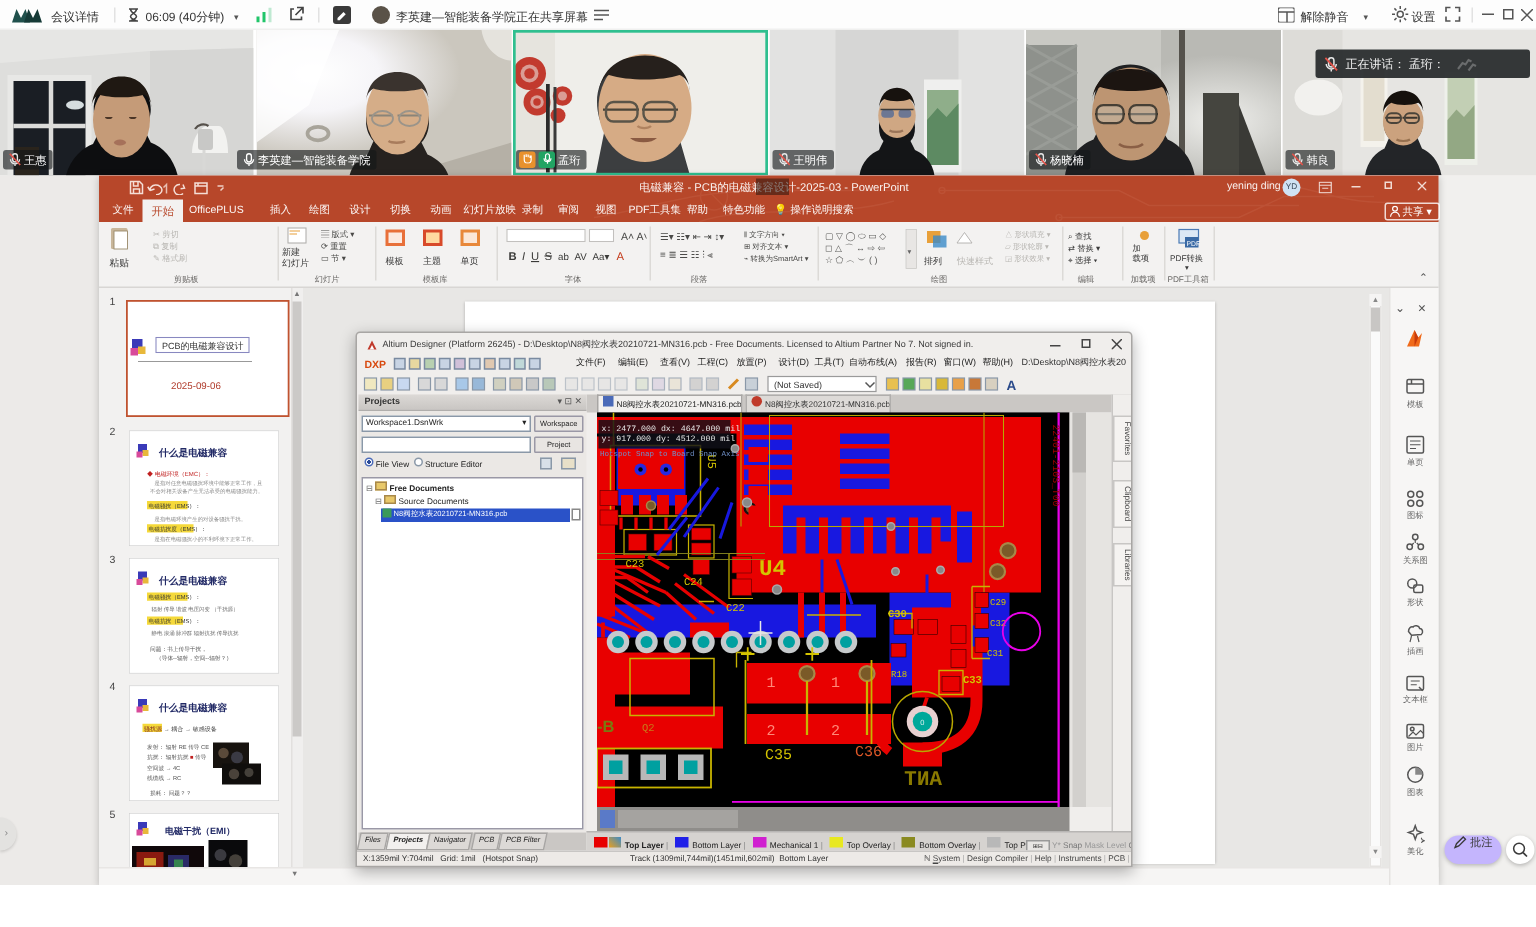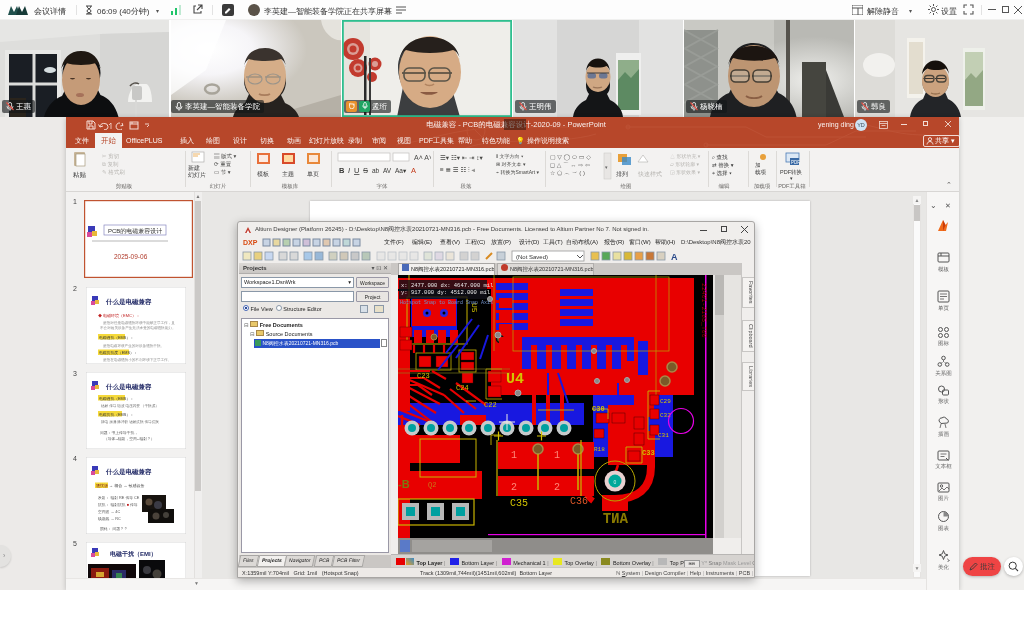--- a/index.html
+++ b/index.html
@@ -199,21 +199,21 @@
   <rect x="81.5" y="55.5" width="9.5" height="6.5" rx="3" fill="none" stroke="#4a443a" stroke-width="1.3"></rect>
   <path d="M76 73c2 1.3 7 1.3 9 0" stroke="#96704f" stroke-width="1.4" fill="none"></path>
  </svg>
 
  <div class="tag" style="left:2px;top:80px">
   <svg width="8" height="9" viewBox="0 0 8 9">
           <path d="M4 0.5a1.6 1.6 0 0 1 1.6 1.6v2.3a1.6 1.6 0 0 1-3.2 0V2.1A1.6 1.6 0 0 1 4 .5zM1 4.2a3 3 0 0 0 6 0M4 7.2v1.5" stroke="#e8e8e8" stroke-width=".9" fill="none"></path>
           <path d="M0.5 0.5L7.5 8" stroke="#e25349" stroke-width="1.1"></path>
         </svg>
   王惠</div>
- <div class="tag" style="left:171px;top:80px">
+ <div class="tag" style="left:158px;top:80px">
   <svg width="8" height="9" viewBox="0 0 8 9">
           <path d="M4 0.5a1.6 1.6 0 0 1 1.6 1.6v2.3a1.6 1.6 0 0 1-3.2 0V2.1A1.6 1.6 0 0 1 4 .5zM1 4.2a3 3 0 0 0 6 0M4 7.2v1.5" stroke="#fff" stroke-width=".9" fill="none"></path>
         </svg>
   李英建—智能装备学院</div>
  <div class="tag" style="left:344px;top:80px;padding-left:2px">
   <span style="display:inline-block;width:11px;height:11px;background:#e8912d;border-radius:2px;text-align:center;line-height:11px"><svg width="7" height="7" viewBox="0 0 7 7">
             <path d="M1.5 3V1.2M2.8 2.7V0.8M4.1 2.9V1M5.4 3.4V1.6M1.5 3v1.5a2.3 2.3 0 0 0 4.6 0V1.6" stroke="#fff" stroke-width=".8" fill="none"></path>
           </svg></span>
   <span style="display:inline-block;width:11px;height:11px;background:#21a463;border-radius:2px;text-align:center"><svg width="6" height="8" viewBox="0 0 6 8">
             <path d="M3 0.5a1.3 1.3 0 0 1 1.3 1.3v1.9a1.3 1.3 0 0 1-2.6 0V1.8A1.3 1.3 0 0 1 3 .5zM0.7 3.5a2.3 2.3 0 0 0 4.6 0M3 5.8v1.4" stroke="#fff" stroke-width=".8" fill="none"></path>
@@ -231,20 +231,31 @@
           <path d="M0.5 0.5L7.5 8" stroke="#e25349" stroke-width="1.1"></path>
         </svg>
   杨晓楠</div>
  <div class="tag" style="left:857px;top:80px">
   <svg width="8" height="9" viewBox="0 0 8 9">
           <path d="M4 0.5a1.6 1.6 0 0 1 1.6 1.6v2.3a1.6 1.6 0 0 1-3.2 0V2.1A1.6 1.6 0 0 1 4 .5zM1 4.2a3 3 0 0 0 6 0M4 7.2v1.5" stroke="#e8e8e8" stroke-width=".9" fill="none"></path>
           <path d="M0.5 0.5L7.5 8" stroke="#e25349" stroke-width="1.1"></path>
         </svg>
   韩良</div>
 
+ <div class="abs" style="left:877px;top:13px;width:143px;height:19px;background:rgba(32,35,38,.9);border-radius:2px;display:flex;align-items:center;padding:0 6px;gap:5px">
+  <svg width="9" height="10" viewBox="0 0 8 9">
+          <path d="M4 0.5a1.6 1.6 0 0 1 1.6 1.6v2.3a1.6 1.6 0 0 1-3.2 0V2.1A1.6 1.6 0 0 1 4 .5zM1 4.2a3 3 0 0 0 6 0M4 7.2v1.5" stroke="#e8e8e8" stroke-width=".9" fill="none"></path>
+          <path d="M0.5 0.5L7.5 8" stroke="#e25349" stroke-width="1.1"></path>
+        </svg>
+  <span style="color:#f2f2f2;font-size:8px;white-space:nowrap">正在讲话：  孟珩：</span>
+  <svg width="16" height="10" viewBox="0 0 16 10" style="opacity:.35;margin-left:2px">
+          <path d="M2 8l3-4 2 1 2-3 2 1" stroke="#cfcfcf" stroke-width="1.4" fill="none"></path>
+          <path d="M9 9l3-4 2 1" stroke="#cfcfcf" stroke-width="1.4" fill="none"></path>
+        </svg>
+ </div>
 </div>
 
 <div class="abs" style="left:0;top:117px;width:1024px;height:473px;background:#eceae8"></div>
 <div class="abs" style="left:959px;top:117px;width:65px;height:473px;background:#f1f0ee"></div>
 
 <div class="abs" id="ppt" style="left:66px;top:117px;width:893px;height:473px;background:#e8e7e5;box-shadow:0 1px 5px rgba(0,0,0,.22)">
 
  <div class="abs" style="left:0;top:0;width:893px;height:31px;background:#b7472a"></div>
  <svg class="abs" style="left:300px;top:0" width="593" height="31" viewBox="0 0 593 31">
   <g stroke="#c25a3e" stroke-width="1" fill="none" opacity=".55">
@@ -261,21 +272,21 @@
   <g stroke="#f5ded6" stroke-width="1" fill="none">
    <path d="M1 1h6l2 2v6H1zM3 1v3h3V1M3 9V6h4v3"></path>
    <path d="M14 7a4 3.2 0 1 1 4 2.8M14 7l-1.5-2.5M14 7l3-1"></path>
    <path d="M23 5l2-2v6" opacity=".8"></path>
    <path d="M34 3a3.5 3.5 0 1 0 2 6M36 3l1 2.5-2.6.4"></path>
    <rect x="44" y="2" width="8" height="7"></rect>
           <path d="M44 4h8M46 2v2"></path>
    <path d="M59 4h4M61 7l2-2" opacity=".9"></path>
   </g>
  </svg>
- <div class="abs" style="left:320px;top:3px;width:260px;height:10px;color:rgba(255,255,255,.92);font-size:7.5px;text-align:center;white-space:nowrap">电磁兼容 - PCB的电磁兼容设计-2020-09 - PowerPoint</div>
+ <div class="abs" style="left:320px;top:3px;width:260px;height:10px;color:rgba(255,255,255,.92);font-size:7.5px;text-align:center;white-space:nowrap">电磁兼容 - PCB的电磁兼容设计-2025-03 - PowerPoint</div>
  <div class="abs" style="left:438px;top:2px;width:22px;height:11px;background:rgba(40,20,12,.55)"></div>
  <div class="abs" style="left:752px;top:4px;color:rgba(255,255,255,.92);font-size:7px">yening ding</div>
  <div class="abs" style="left:789px;top:2px;width:12px;height:12px;border-radius:50%;background:#cfe2f3;color:#3a4a5a;font-size:5.5px;text-align:center;line-height:12px">YD</div>
  <svg class="abs" style="left:813px;top:4px" width="9" height="8" viewBox="0 0 9 8">
         <rect x="0.5" y="0.5" width="8" height="7" fill="none" stroke="#f0d8d0" stroke-width=".8"></rect>
         <path d="M0.5 2.5h8M2.5 4.5h4" stroke="#f0d8d0" stroke-width=".8"></path>
       </svg>
  <div class="abs" style="left:835px;top:7px;width:6px;height:1px;background:#f2dcd4"></div>
  <div class="abs" style="left:857px;top:4px;width:5px;height:5px;border:1px solid #f2dcd4"></div>
  <svg class="abs" style="left:879px;top:4px" width="6" height="6" viewBox="0 0 6 6">
@@ -1030,21 +1041,21 @@
  <div class="abs" style="left:992px;top:2px;width:30px;text-align:center">
   <svg width="12" height="12" viewBox="0 0 12 12">
           <path d="M1 1h5v10H1z" fill="#e0473d"></path>
           <path d="M6 1h4v10H6z" fill="none" stroke="#e0473d" stroke-width="1.1"></path>
           <path d="M7.5 6h4.5M10 4l2 2-2 2" stroke="#e0473d" stroke-width="1.1" fill="none"></path>
         </svg>
   <div class="lb" style="color:#e0473d">离开会议</div>
  </div>
 </div>
 
-<div class="abs" style="left:963px;top:557px;width:38px;height:19px;background:#ef4444;border-radius:10px;box-shadow:0 1px 3px rgba(0,0,0,.25);display:flex;align-items:center;justify-content:center;gap:2px">
+<div class="abs" style="left:963px;top:557px;width:38px;height:19px;background:#c4b5fd;border-radius:10px;box-shadow:0 1px 3px rgba(0,0,0,.25);display:flex;justify-content:center;gap:2px">
  <svg width="9" height="9" viewBox="0 0 9 9">
         <path d="M1 8l1-2.5L6.5 1 8 2.5 3.5 7z" stroke="#3a3a3a" stroke-width=".9" fill="none"></path>
       </svg>
  <span style="font-size:7.5px;color:#3a3a3a">批注</span>
 </div>
 <div class="abs" style="left:1004px;top:557px;width:19px;height:19px;background:#fff;border-radius:50%;box-shadow:0 1px 3px rgba(0,0,0,.25)">
  <svg class="abs" style="left:4px;top:4px" width="11" height="11" viewBox="0 0 11 11">
         <circle cx="4.7" cy="4.7" r="3.6" stroke="#3a3a3a" stroke-width="1" fill="none"></circle>
         <path d="M7.4 7.4L10 10" stroke="#3a3a3a" stroke-width="1.1"></path>
       </svg>

